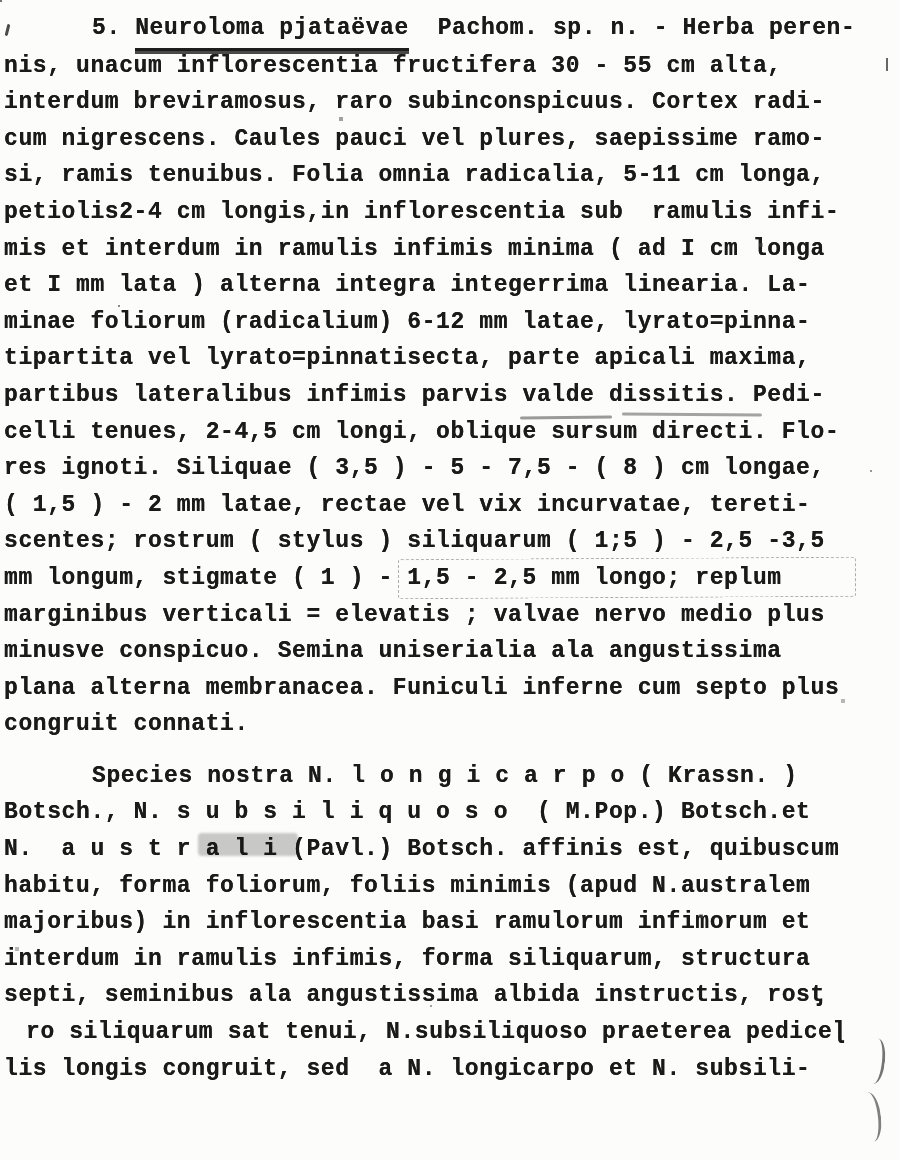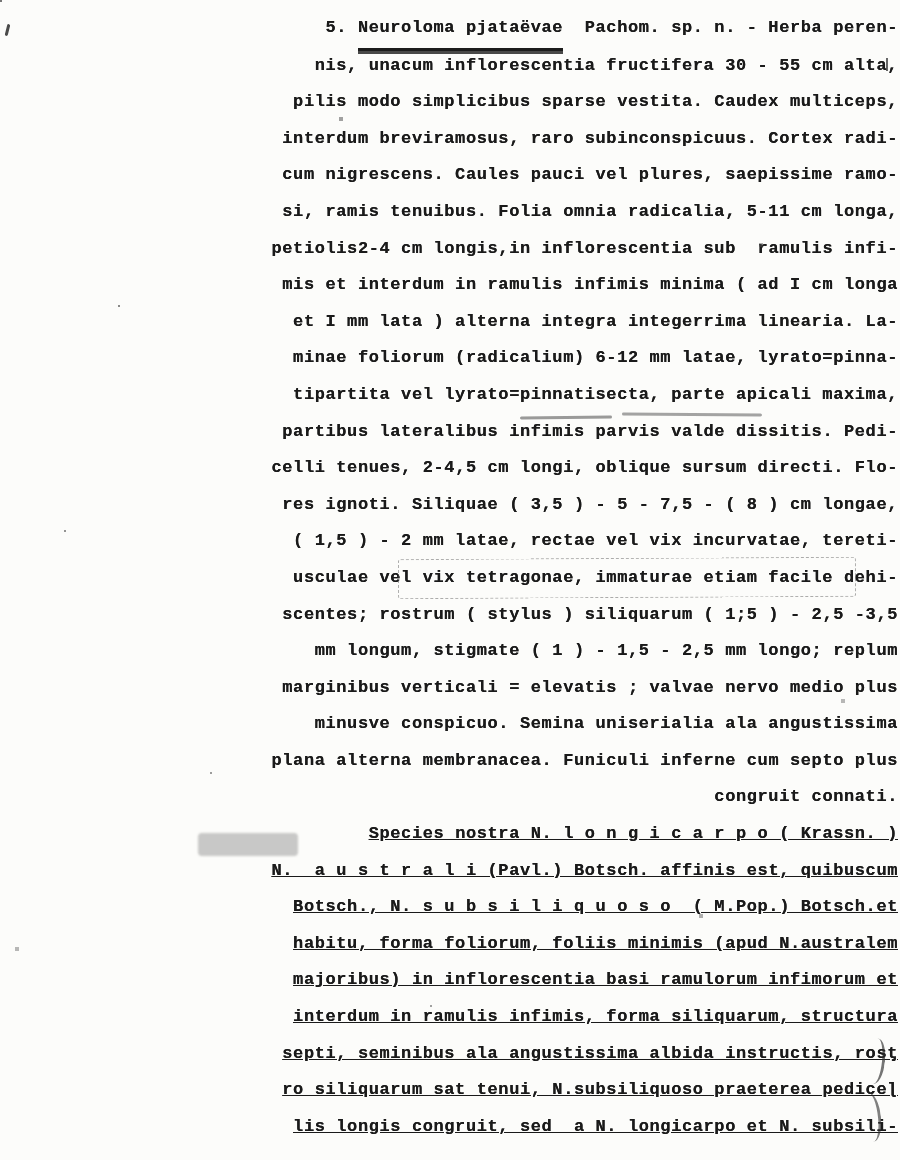--- a/index.html
+++ b/index.html
@@ -9,32 +9,31 @@
     background:#fcfcfa;
     overflow:hidden;
     font-family:"Liberation Mono","DejaVu Sans Mono",monospace;
     font-weight:700;
     color:#1a1a1a;
     box-sizing:border-box;
   }
   .textblock{
     position:absolute;
     top:10px;left:4px;right:2px;
-    font-size:17px;
+    font-size:23px;
     line-height:36.6px;
     letter-spacing:0.6px;
-    text-align:right;
   }
   .line{
     white-space:pre;
     text-shadow:0 0 0.6px rgba(10,10,10,0.85);
   }
   .indent{padding-left:88px;}
   .indent-sm{padding-left:22px;}
-  .para2{text-decoration:underline;}
+  .para2{margin-top:15px;}
   .species-underline{
     display:inline-block;
     padding-bottom:1px;
     box-shadow:0 3px 0 0 #1c1c1c, 0 6px 0 0 rgba(28,28,28,0.8);
   }
   
   .mark{position:absolute;pointer-events:none;}
   .overline-valde-a{left:520px;top:416px;width:92px;height:3px;
     background:rgba(55,55,55,0.5);border-radius:2px;transform:rotate(-0.6deg);}
   .overline-valde-b{left:622px;top:413px;width:140px;height:3px;
@@ -68,46 +67,44 @@
 <body>
 
 <div class="page">
 
   <div class="textblock">
 
     <div class="line indent"><span>5. </span><span class="species-underline">Neuroloma pjataëvae</span><span>  Pachom. sp. n. - Herba peren-</span></div>
 
     <div>
       <div class="line">nis, unacum inflorescentia fructifera 30 - 55 cm alta,</div>
-      <div class="line">pilis modo simplicibus sparse vestita. Caudex multiceps,</div>
       <div class="line">interdum breviramosus, raro subinconspicuus. Cortex radi-</div>
       <div class="line">cum nigrescens. Caules pauci vel plures, saepissime ramo-</div>
       <div class="line">si, ramis tenuibus. Folia omnia radicalia, 5-11 cm longa,</div>
       <div class="line">petiolis2-4 cm longis,in inflorescentia sub  ramulis infi-</div>
       <div class="line">mis et interdum in ramulis infimis minima ( ad I cm longa</div>
       <div class="line">et I mm lata ) alterna integra integerrima linearia. La-</div>
       <div class="line">minae foliorum (radicalium) 6-12 mm latae, lyrato=pinna-</div>
       <div class="line">tipartita vel lyrato=pinnatisecta, parte apicali maxima,</div>
       <div class="line">partibus lateralibus infimis parvis valde dissitis. Pedi-</div>
       <div class="line">celli tenues, 2-4,5 cm longi, oblique sursum directi. Flo-</div>
       <div class="line">res ignoti. Siliquae ( 3,5 ) - 5 - 7,5 - ( 8 ) cm longae,</div>
       <div class="line">( 1,5 ) - 2 mm latae, rectae vel vix incurvatae, tereti-</div>
-      <div class="line">usculae vel vix tetragonae, immaturae etiam facile dehi-</div>
       <div class="line">scentes; rostrum ( stylus ) siliquarum ( 1;5 ) - 2,5 -3,5</div>
       <div class="line">mm longum, stigmate ( 1 ) - 1,5 - 2,5 mm longo; replum</div>
       <div class="line">marginibus verticali = elevatis ; valvae nervo medio plus</div>
       <div class="line">minusve conspicuo. Semina uniserialia ala angustissima</div>
       <div class="line">plana alterna membranacea. Funiculi inferne cum septo plus</div>
       <div class="line">congruit connati.</div>
     </div>
 
     <div class="para2">
       <div class="line indent">Species nostra N. l o n g i c a r p o ( Krassn. )</div>
+      <div class="line">Botsch., N. s u b s i l i q u o s o  ( M.Pop.) Botsch.et</div>
       <div class="line">N.  a u s t r a l i (Pavl.) Botsch. affinis est, quibuscum</div>
-      <div class="line">Botsch., N. s u b s i l i q u o s o  ( M.Pop.) Botsch.et</div>
       <div class="line">habitu, forma foliorum, foliis minimis (apud N.australem</div>
       <div class="line">majoribus) in inflorescentia basi ramulorum infimorum et</div>
       <div class="line">interdum in ramulis infimis, forma siliquarum, structura</div>
       <div class="line">septi, seminibus ala angustissima albida instructis, rosƫ</div>
       <div class="line indent-sm">ro siliquarum sat tenui, N.subsiliquoso praeterea pediceɭ</div>
       <div class="line">lis longis congruit, sed  a N. longicarpo et N. subsili-</div>
     </div>
 
   </div>
 

